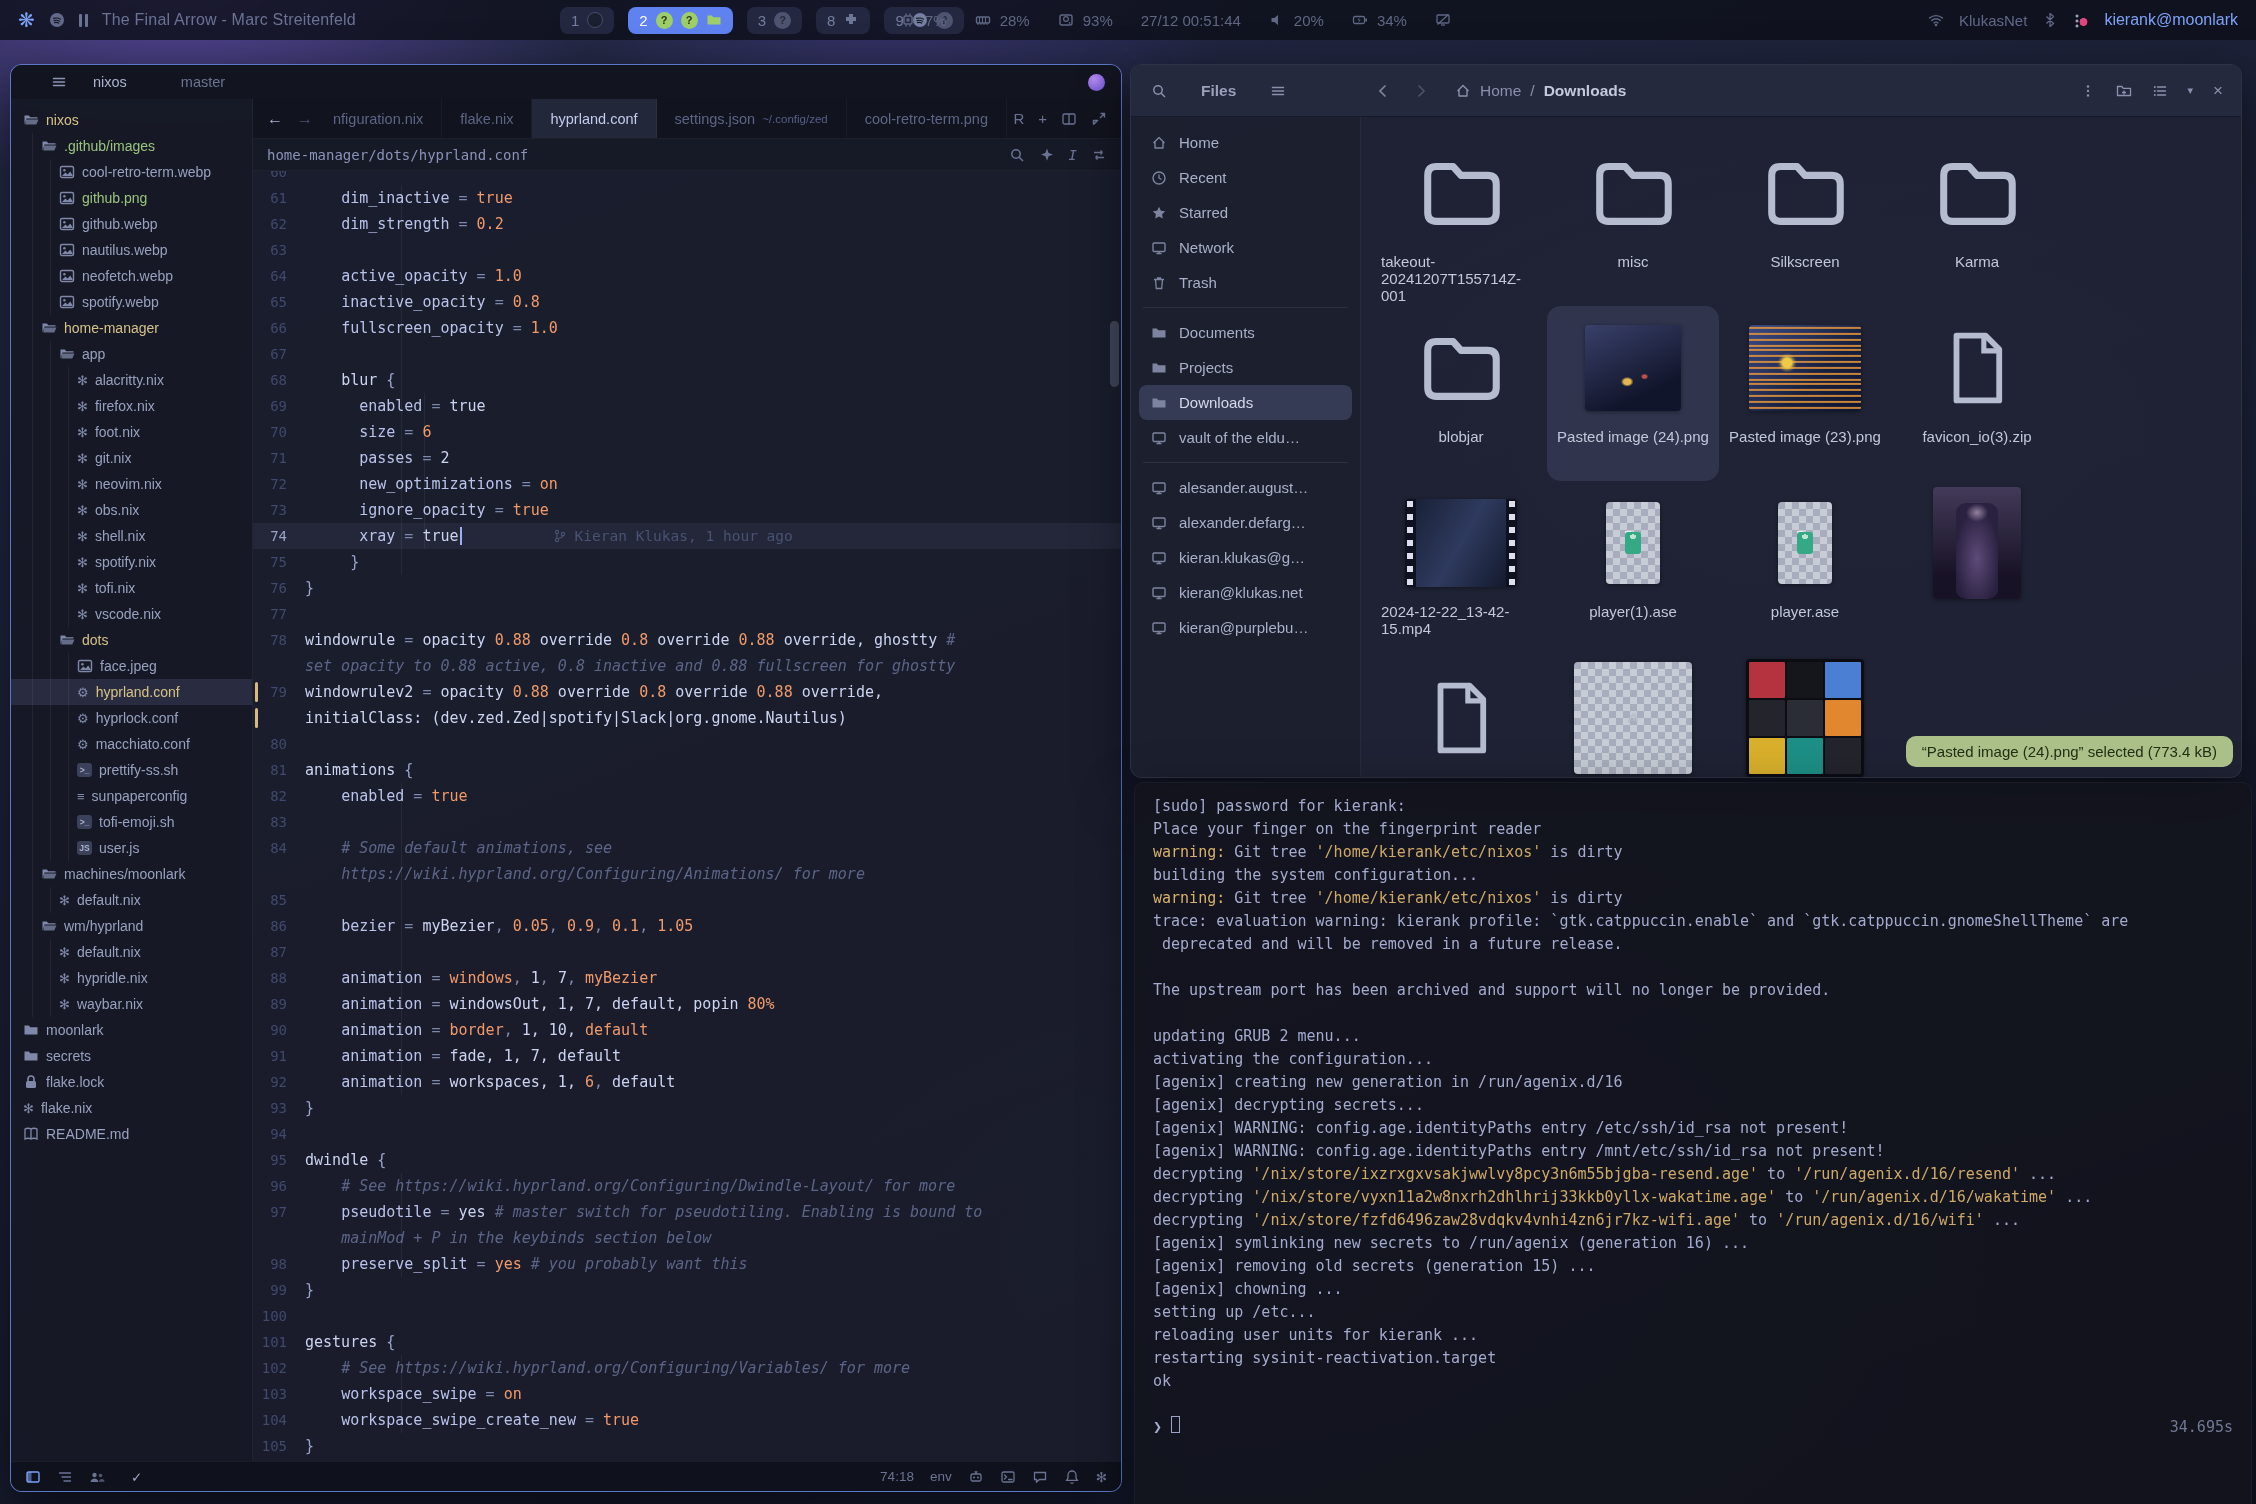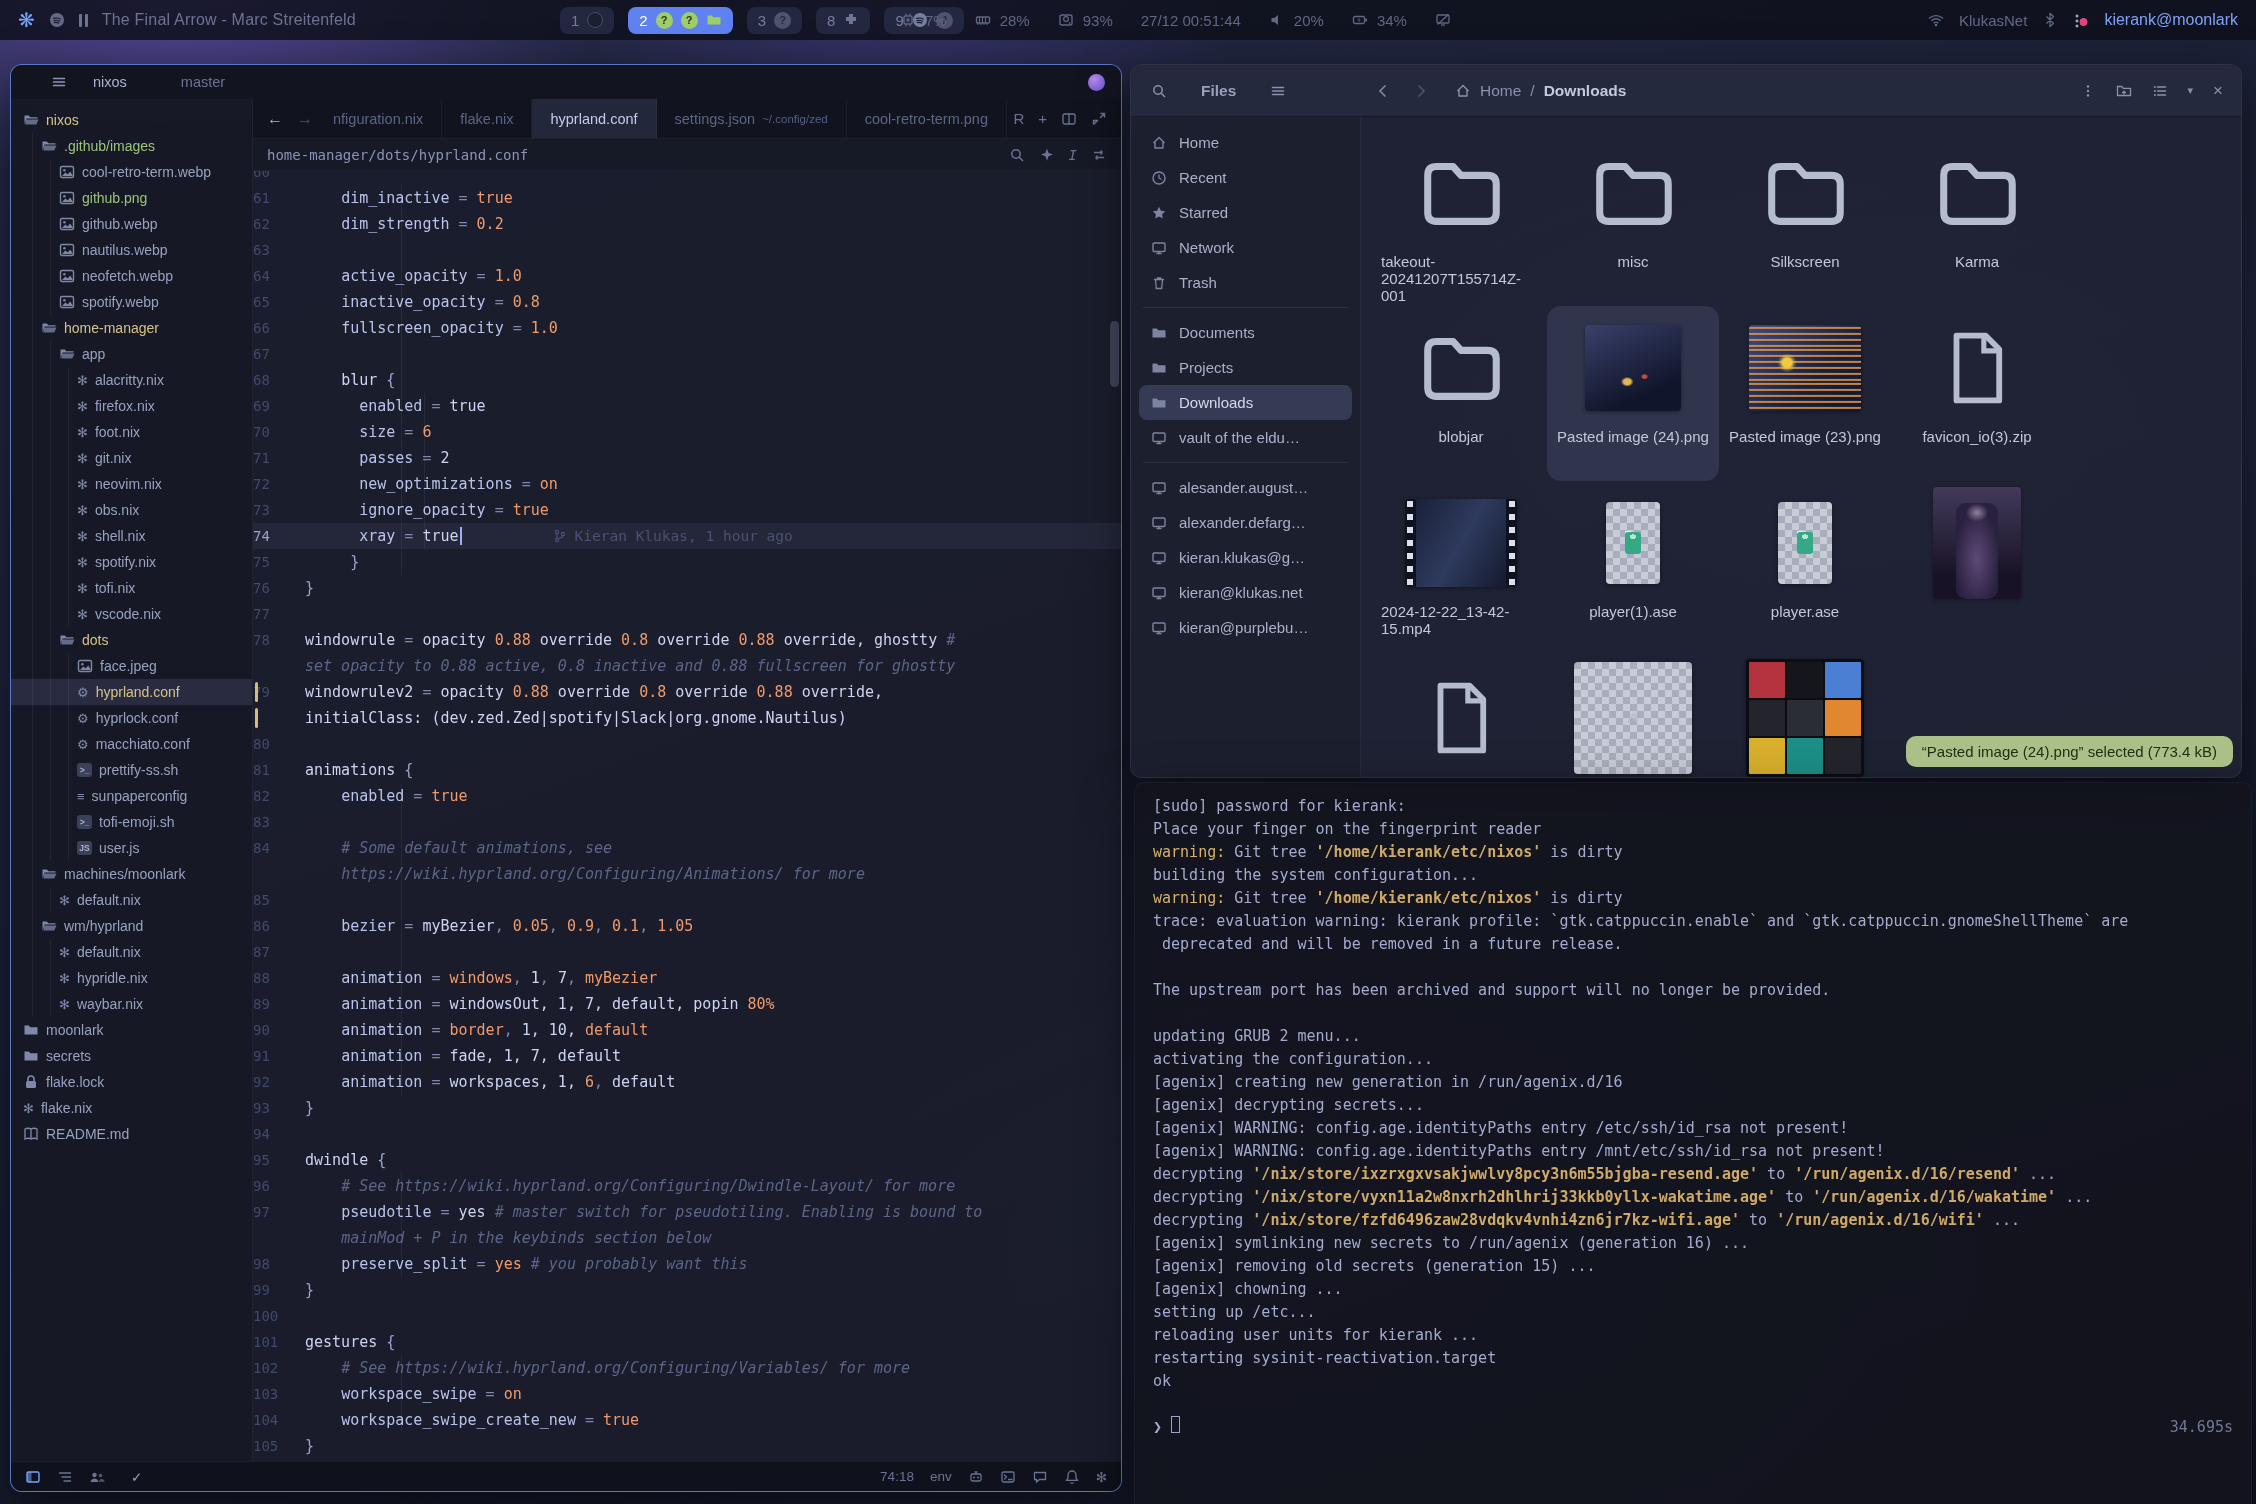--- a/index.html
+++ b/index.html
@@ -90,21 +90,21 @@
     font-family:"DejaVu Sans Mono", monospace; font-size:14px; color:#8a93b8;
     background:rgba(22,25,38,.9); border-bottom:1px solid rgba(255,255,255,.04); }
   .zcrumb .ricons { margin-left:auto; display:flex; gap:14px; color:#6b7394; align-items:center; }
   .zcode { flex:1; position:relative; overflow:hidden; background:rgba(27,30,46,.55);
     font-family:"DejaVu Sans Mono", monospace; font-size:15px; }
   .codecol { margin-top:-12px; }
   .crow { height:26px; display:flex; align-items:center; position:relative; }
   .crow.act { background:rgba(150,160,220,.08); }
   .crow.mod::before { content:""; position:absolute; left:2px; top:3px; bottom:3px; width:3px;
     background:#d7ba7d; border-radius:2px; }
-  .cnum { width:52px; flex:none; text-align:left; padding-right:18px; color:#41496e; font-size:14px; }
+  .cnum { width:52px; flex:none; text-align:right; padding-right:18px; color:#41496e; font-size:14px; }
   .crow.act .cnum { color:#9aa3c9; }
   .ctxt { position:relative; white-space:pre; flex:1; height:100%; display:flex; align-items:center; }
   .guide { position:absolute; top:0; bottom:0; width:1px; background:rgba(255,255,255,.06); }
   .tk-k { color:#b9c3ea; } .tk-p { color:#7e87ad; } .tk-o { color:#f09a6a; }
   .tk-w { color:#cdd4f2; } .tk-c { color:#5c6587; font-style:italic; } .tk-b { color:#9aa4cc; }
   .caret { display:inline-block; width:2px; height:18px; background:#9cb0f0; margin-left:1px; vertical-align:middle; }
   .blame { margin-left:90px; color:#4a5273; display:inline-flex; gap:7px; align-items:center; font-size:14.5px; }
   .blame .icn { color:#4a5273; }
   .zscroll { position:absolute; right:2px; top:150px; width:9px; height:66px;
     background:rgba(165,175,215,.28); border-radius:5px; }
@@ -172,21 +172,21 @@
   .th.wrapped i { border-radius:1px; }
   .ftip { position:absolute; right:8px; bottom:10px; z-index:5; background:rgba(183,206,144,.92);
     color:#222e12; font-size:15px; padding:7px 16px; border-radius:10px; white-space:nowrap; }
 
   
   .term { left:1134px; top:782px; width:1118px; height:878px; border-radius:10px;
     background:rgba(18,19,29,.88); border:1px solid rgba(255,255,255,.04);
     font-family:"DejaVu Sans Mono", monospace; font-size:15px; padding:12px 18px; color:#a4abce; }
   .tl { height:23px; line-height:23px; white-space:pre; display:flex; }
   .tl .sp { white-space:pre; }
-  .t-w { color:#d9b26a; } .t-q { color:#cfa968;font-weight:bold; }
+  .t-w { color:#d9b26a; } .t-q { color:#cfa968; }
   .t-pp { color:#82a4f5; } .t-pg { color:#b89df0; }
   .t-dur { margin-left:auto; color:#707894; }
   .hcaret { display:inline-block; width:9px; height:17px; border:1.5px solid #9aa2c8; margin-left:9px; vertical-align:middle; }
 </style>
 </head>
 <body>
 
 <div class="waybar">
   <div class="wb-left">
     <span class="icn nixlogo">❋</span>

